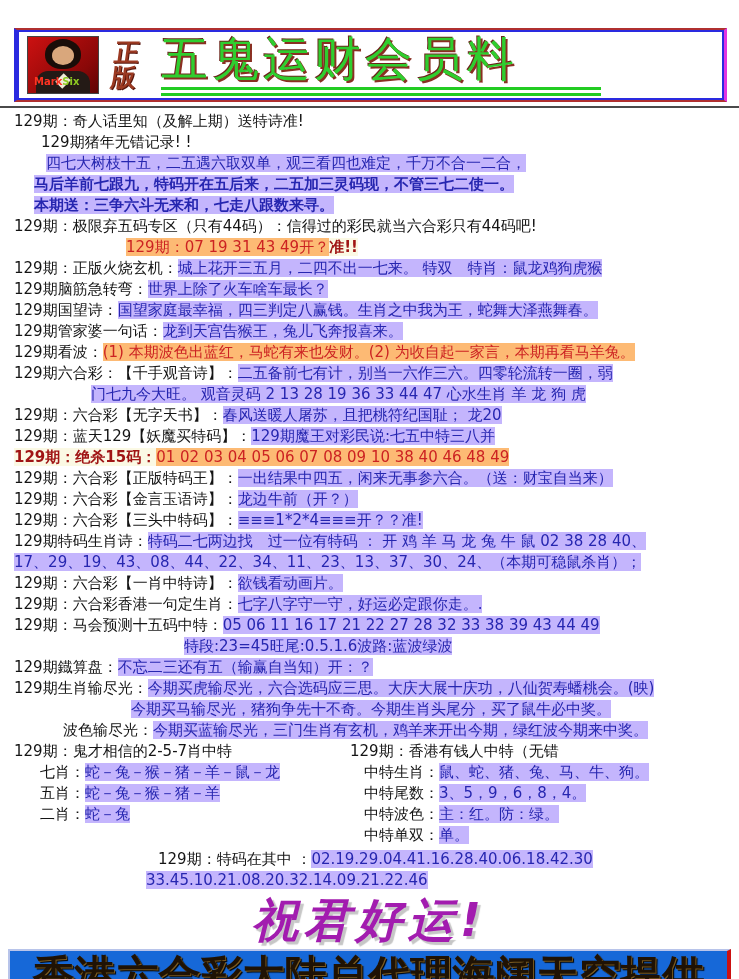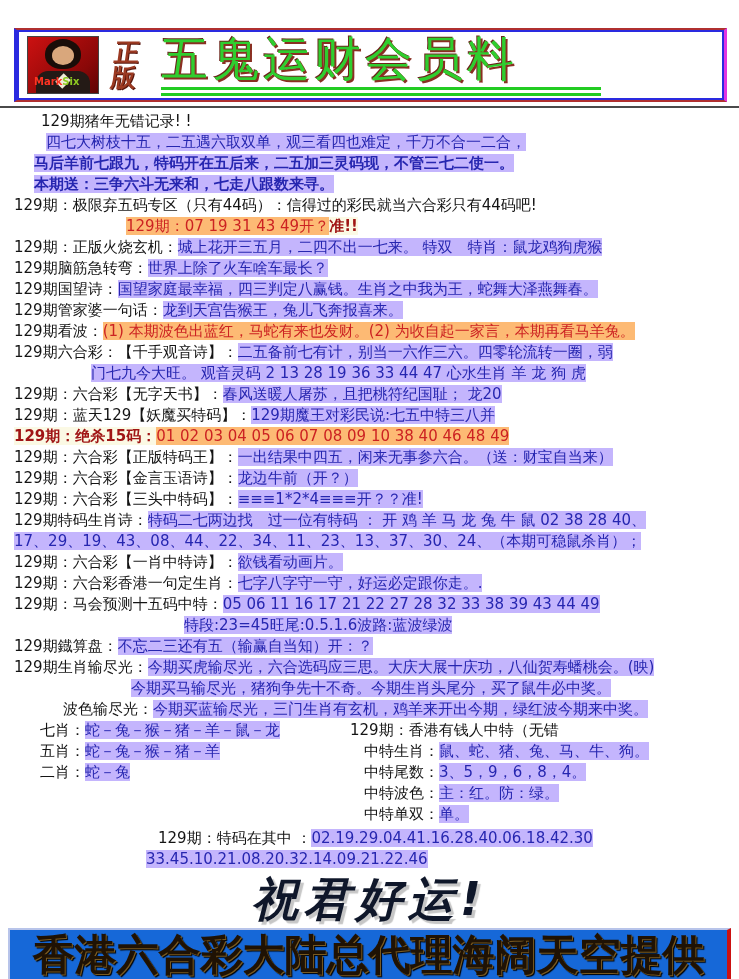--- a/index.html
+++ b/index.html
@@ -36,21 +36,21 @@
   
   .cols{display:flex;padding-left:14px;font-size:15px;}
   .col-left{width:336px;flex:0 0 auto;}
   .col-right{flex:1 1 auto;}
   .col-left .row{padding-left:26px;}
   .col-right .row{padding-left:14px;}
 
   
   .sp1{padding-left:144px;}
   .sp2{padding-left:132px;}
-  .blessing{margin-top:2px;text-align:center;font-size:46px;line-height:54px;font-weight:bold;font-style:italic;color:#0f172a;text-shadow:3px 3px 1px #c6c6c6,-1px -1px 0 #ffffff;letter-spacing:6px;}
+  .blessing{margin-top:2px;text-align:center;font-size:46px;line-height:54px;font-weight:bold;font-style:italic;color:#a21caf;text-shadow:3px 3px 1px #c6c6c6,-1px -1px 0 #ffffff;letter-spacing:6px;}
   .banner{margin:2px 8px 0;height:52px;background:#1668d8;border:2px solid #b8c4ea;border-right:4px solid #cc1111;color:#1f1204;font-family:"DejaVu Serif",serif;font-size:42px;font-weight:bold;text-align:center;line-height:50px;letter-spacing:0;white-space:nowrap;overflow:hidden;text-shadow:1px 1px 0 #7a5a20,2px 2px 1px #000000;}
 </style>
 </head>
 <body>
 
 <div class="page">
 
   <div class="mast-outer">
     <div class="mast-inner">
       <div class="photo">
@@ -64,20 +64,21 @@
       <div class="title-block">
         <div class="title">五鬼运财会员料</div>
         <div class="uline"></div>
         <div class="uline"></div>
       </div>
     </div>
   </div>
   <div class="top-rule"></div>
 
   <div class="content">
+    <div class="ln"><span class="k">129期：奇人话里知（及解上期）送特诗准!</span></div>
     <div class="ln i27"><span class="k">129期猪年无错记录! !</span></div>
     <div class="ln i32"><span class="b">四七大树枝十五，二五遇六取双单，观三看四也难定，千万不合一二合，</span></div>
     <div class="ln i20"><span class="b">马后羊前七跟九，特码开在五后来，二五加三灵码现，不管三七二使一。</span></div>
     <div class="ln i20"><span class="b">本期送：三争六斗无来和，七走八跟数来寻。</span></div>
     <div class="ln"><span class="k">129期：极限弃五码专区（只有44码）：信得过的彩民就当六合彩只有44码吧!</span></div>
     <div class="ln i112"><span class="r">129期：07 19 31 43 49开？</span><span class="rb">准!!</span></div>
     <div class="ln"><span class="k">129期：正版火烧玄机：</span><span class="b">城上花开三五月，二四不出一七来。 特双　特肖：鼠龙鸡狗虎猴</span></div>
     <div class="ln"><span class="k">129期脑筋急转弯：</span><span class="b">世界上除了火车啥车最长？</span></div>
     <div class="ln"><span class="k">129期国望诗：</span><span class="b">国望家庭最幸福，四三判定八赢钱。生肖之中我为王，蛇舞大泽燕舞春。</span></div>
     <div class="ln"><span class="k">129期管家婆一句话：</span><span class="b">龙到天宫告猴王，兔儿飞奔报喜来。</span></div>
@@ -97,20 +98,21 @@
     <div class="ln"><span class="k">129期：马会预测十五码中特：</span><span class="b">05 06 11 16 17 21 22 27 28 32 33 38 39 43 44 49</span></div>
     <div class="ln i170"><span class="b">特段:23=45旺尾:0.5.1.6波路:蓝波绿波</span></div>
     <div class="ln"><span class="k">129期鐡算盘：</span><span class="b">不忘二三还有五（输赢自当知）开：？</span></div>
     <div class="ln"><span class="k">129期生肖输尽光：</span><span class="b">今期买虎输尽光，六合选码应三思。大庆大展十庆功，八仙贺寿蟠桃会。(映)</span></div>
     <div class="ln i117"><span class="b">今期买马输尽光，猪狗争先十不奇。今期生肖头尾分，买了鼠牛必中奖。</span></div>
     <div class="ln i49"><span class="k">波色输尽光：</span><span class="b">今期买蓝输尽光，三门生肖有玄机，鸡羊来开出今期，绿红波今期来中奖。</span></div>
   </div>
 
   <div class="cols">
     <div class="col-left">
+      <div class="ln"><span class="k">129期：鬼才相信的2-5-7肖中特</span></div>
       <div class="ln row"><span class="k">七肖：</span><span class="b">蛇－兔－猴－猪－羊－鼠－龙</span></div>
       <div class="ln row"><span class="k">五肖：</span><span class="b">蛇－兔－猴－猪－羊</span></div>
       <div class="ln row"><span class="k">二肖：</span><span class="b">蛇－兔</span></div>
     </div>
     <div class="col-right">
       <div class="ln"><span class="k">129期：香港有钱人中特（无错</span></div>
       <div class="ln row"><span class="k">中特生肖：</span><span class="b">鼠、蛇、猪、兔、马、牛、狗。</span></div>
       <div class="ln row"><span class="k">中特尾数：</span><span class="b">3、5，9，6，8，4。</span></div>
       <div class="ln row"><span class="k">中特波色：</span><span class="b">主：红。防：绿。</span></div>
       <div class="ln row"><span class="k">中特单双：</span><span class="b">单。</span></div>

